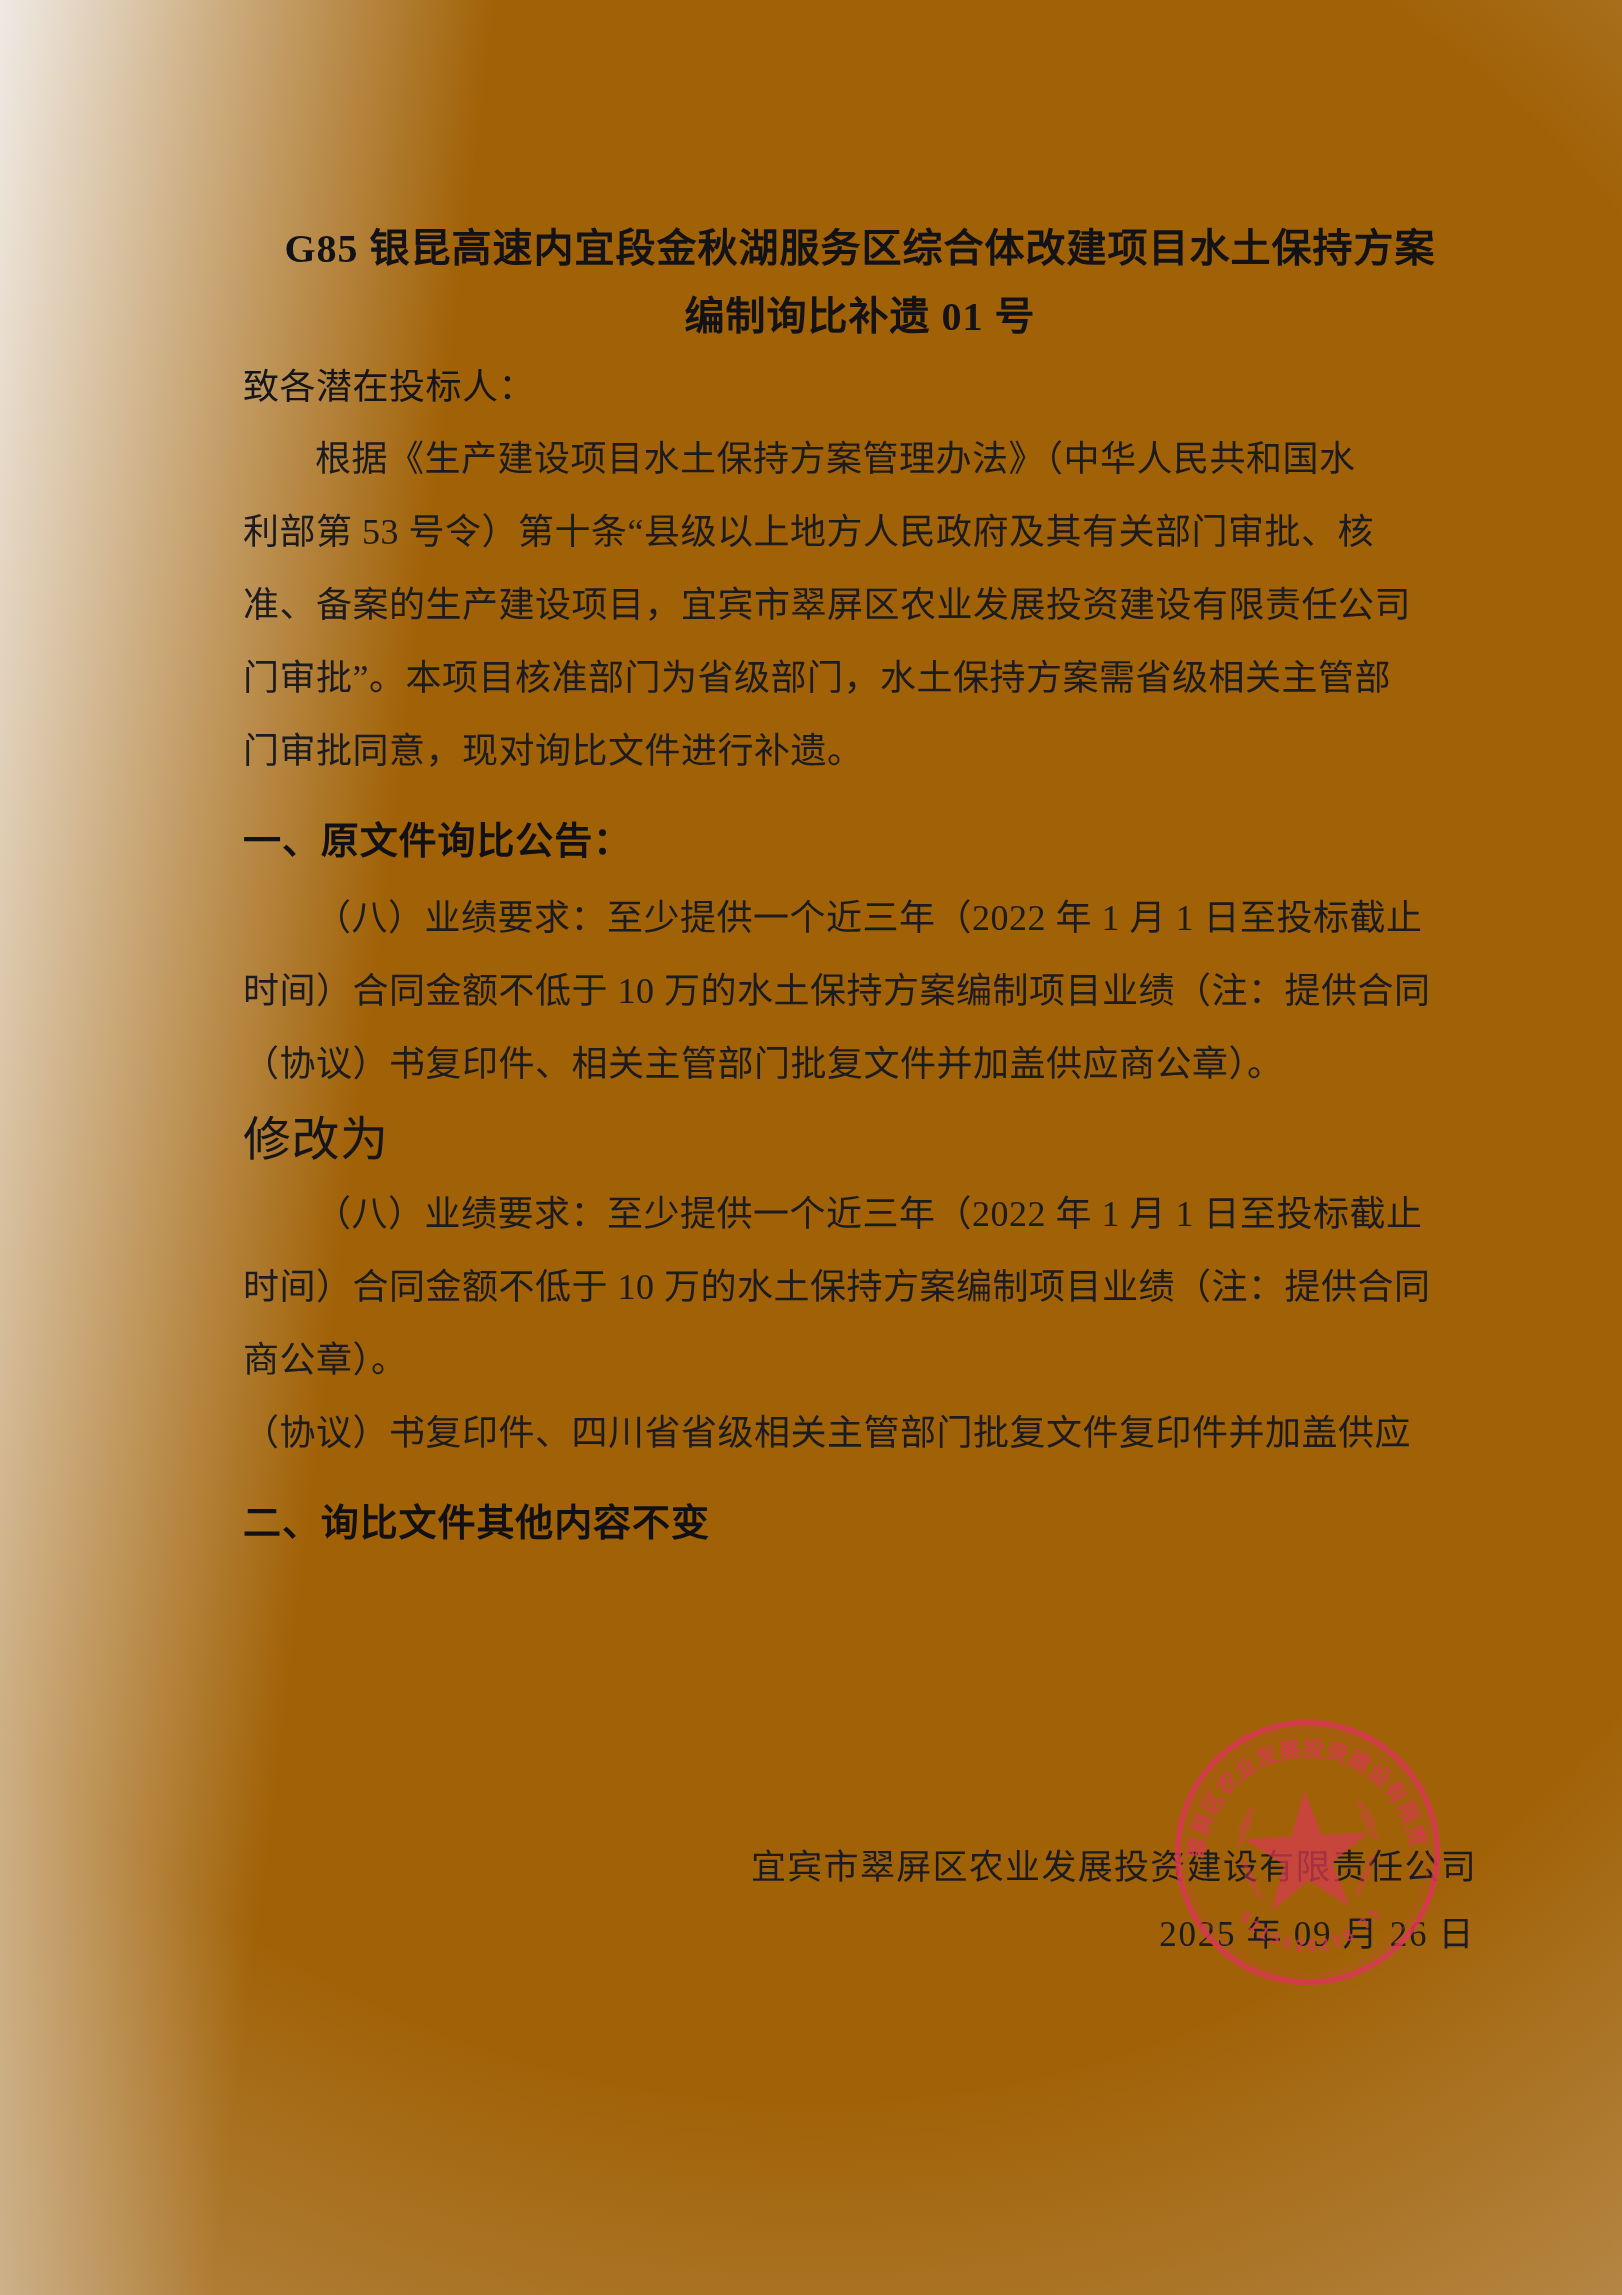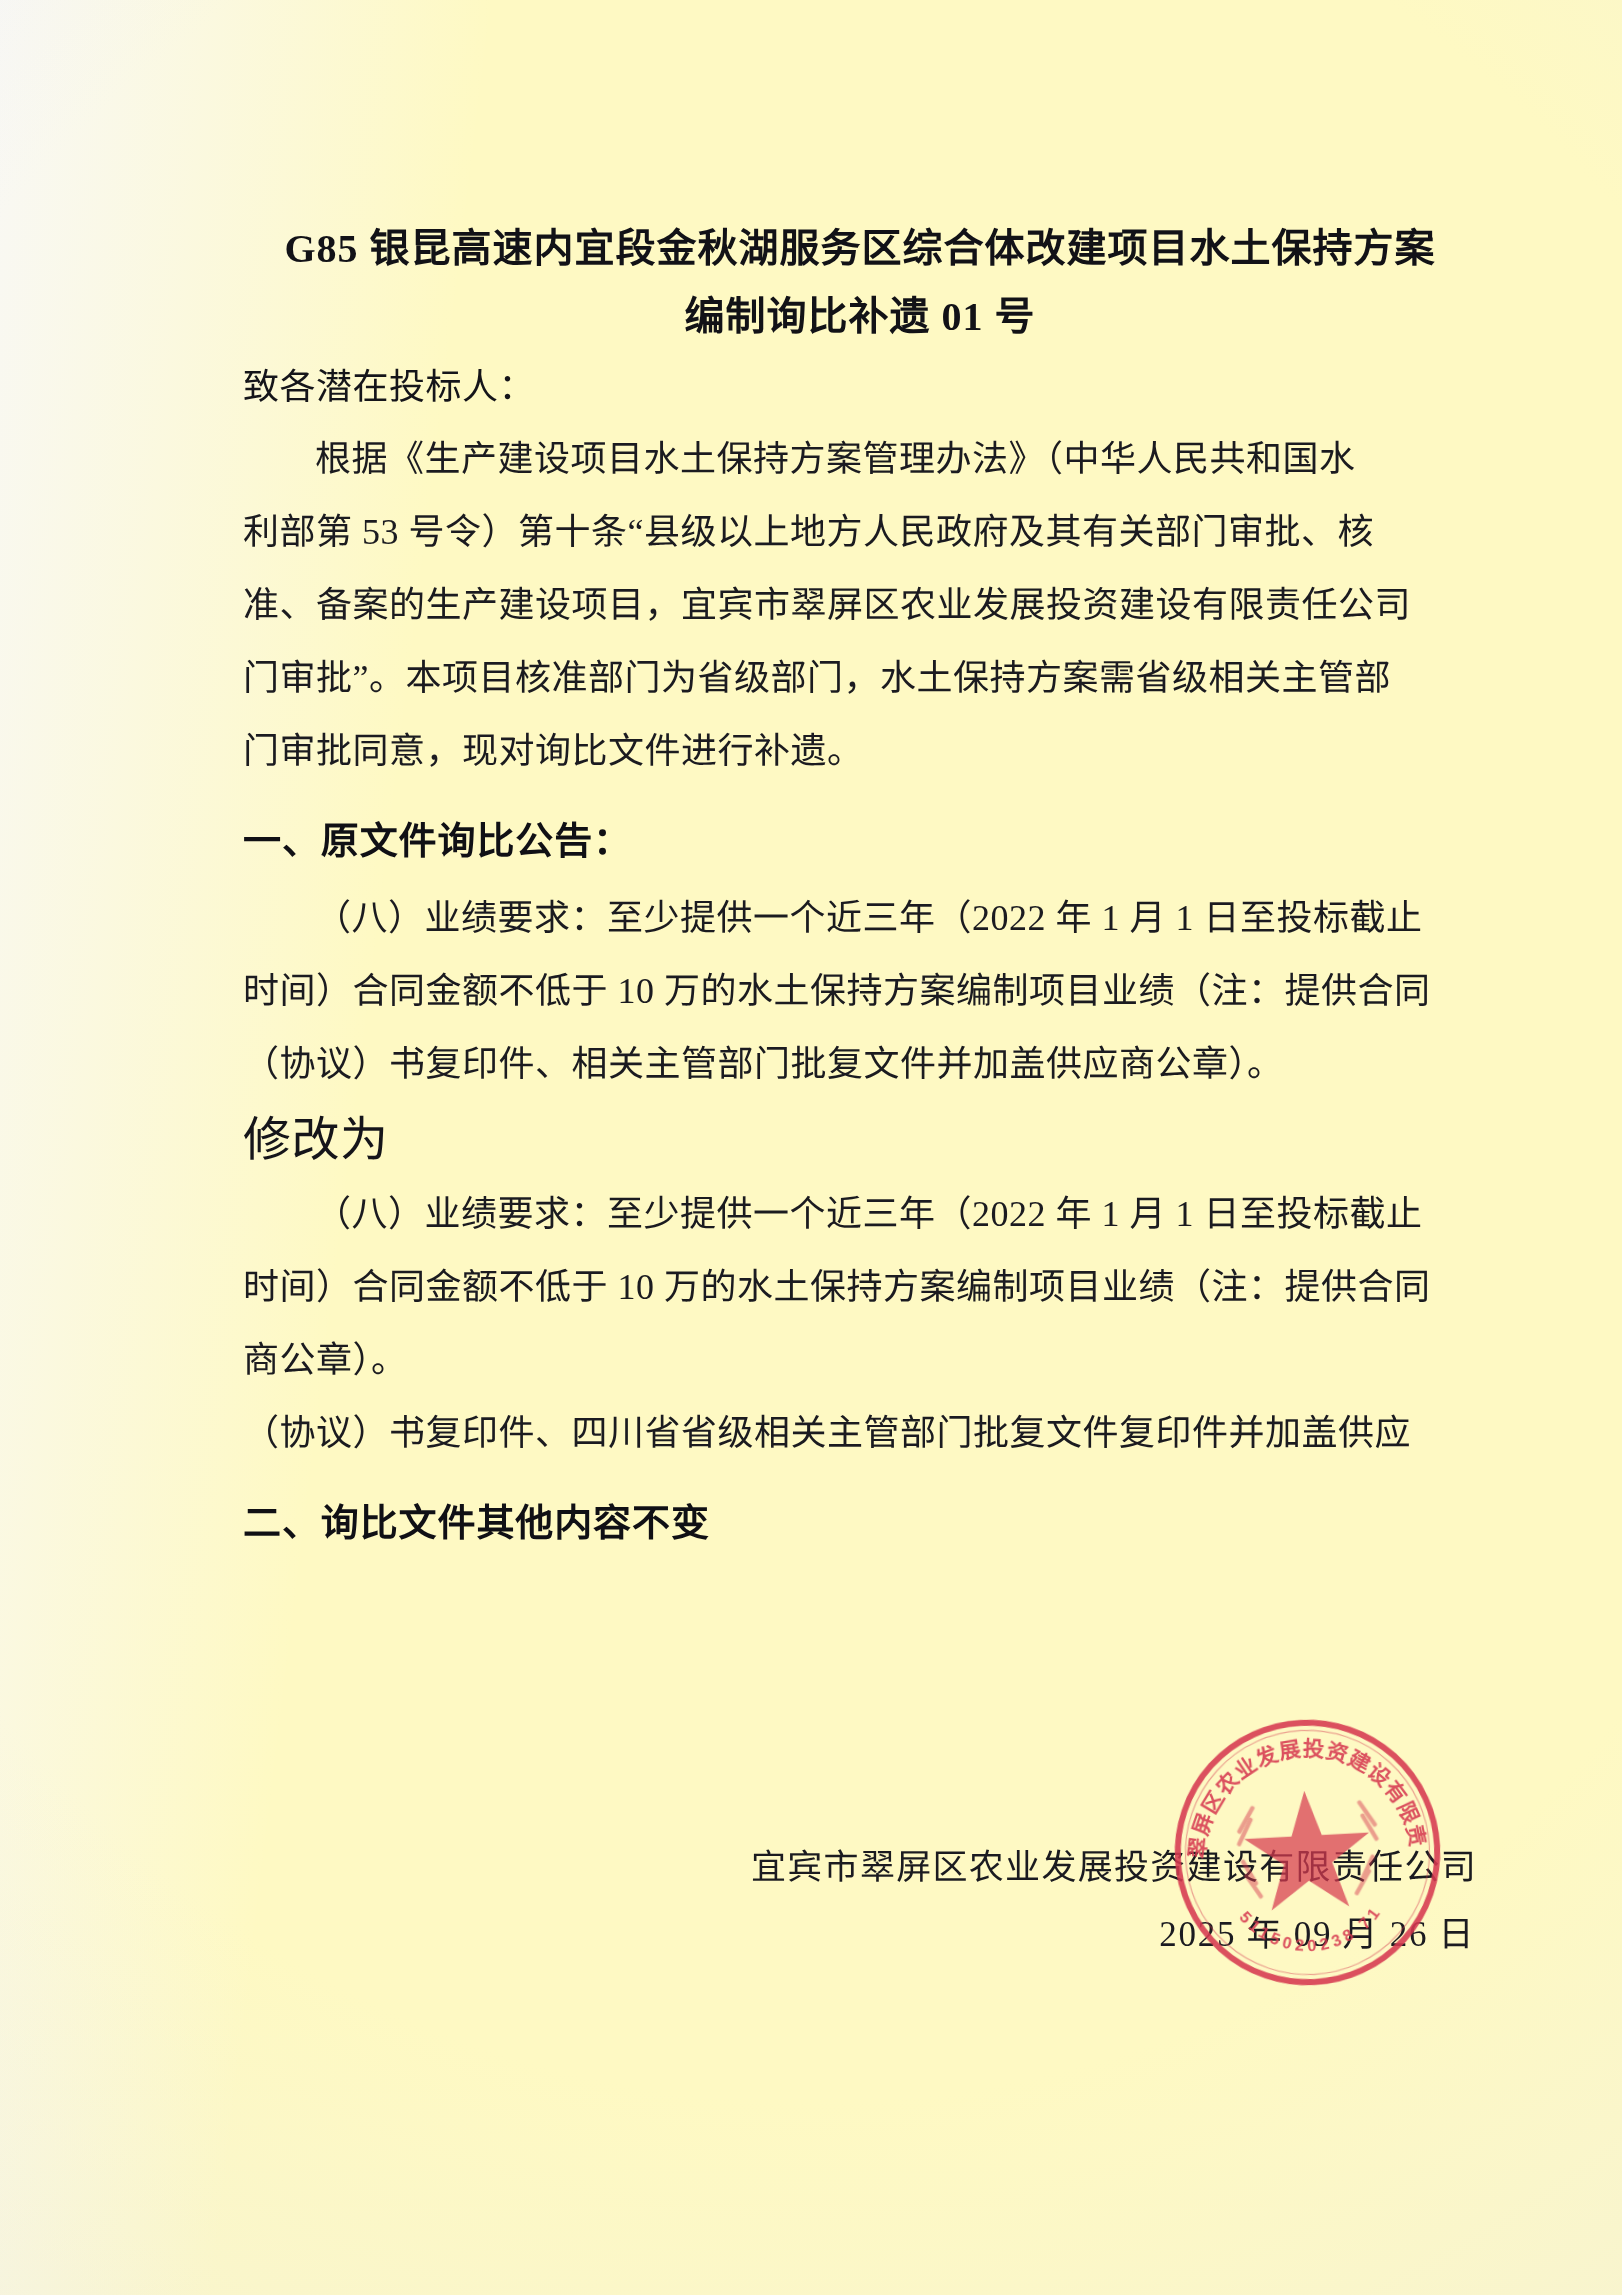--- a/index.html
+++ b/index.html
@@ -6,21 +6,21 @@
   html, body {
     margin: 0;
     padding: 0;
     background: #ffffff;
   }
 
   .page {
     position: relative;
     width: 1623px;
     height: 2295px;
-    background: #fef9c3;
+    background: #a16207;
     overflow: hidden;
     font-family: "Liberation Serif", "DejaVu Serif", serif;
     color: #15151a;
     -webkit-font-smoothing: antialiased;
   }
 
   
   .paper-grain {
     position: absolute;
     inset: 0;

